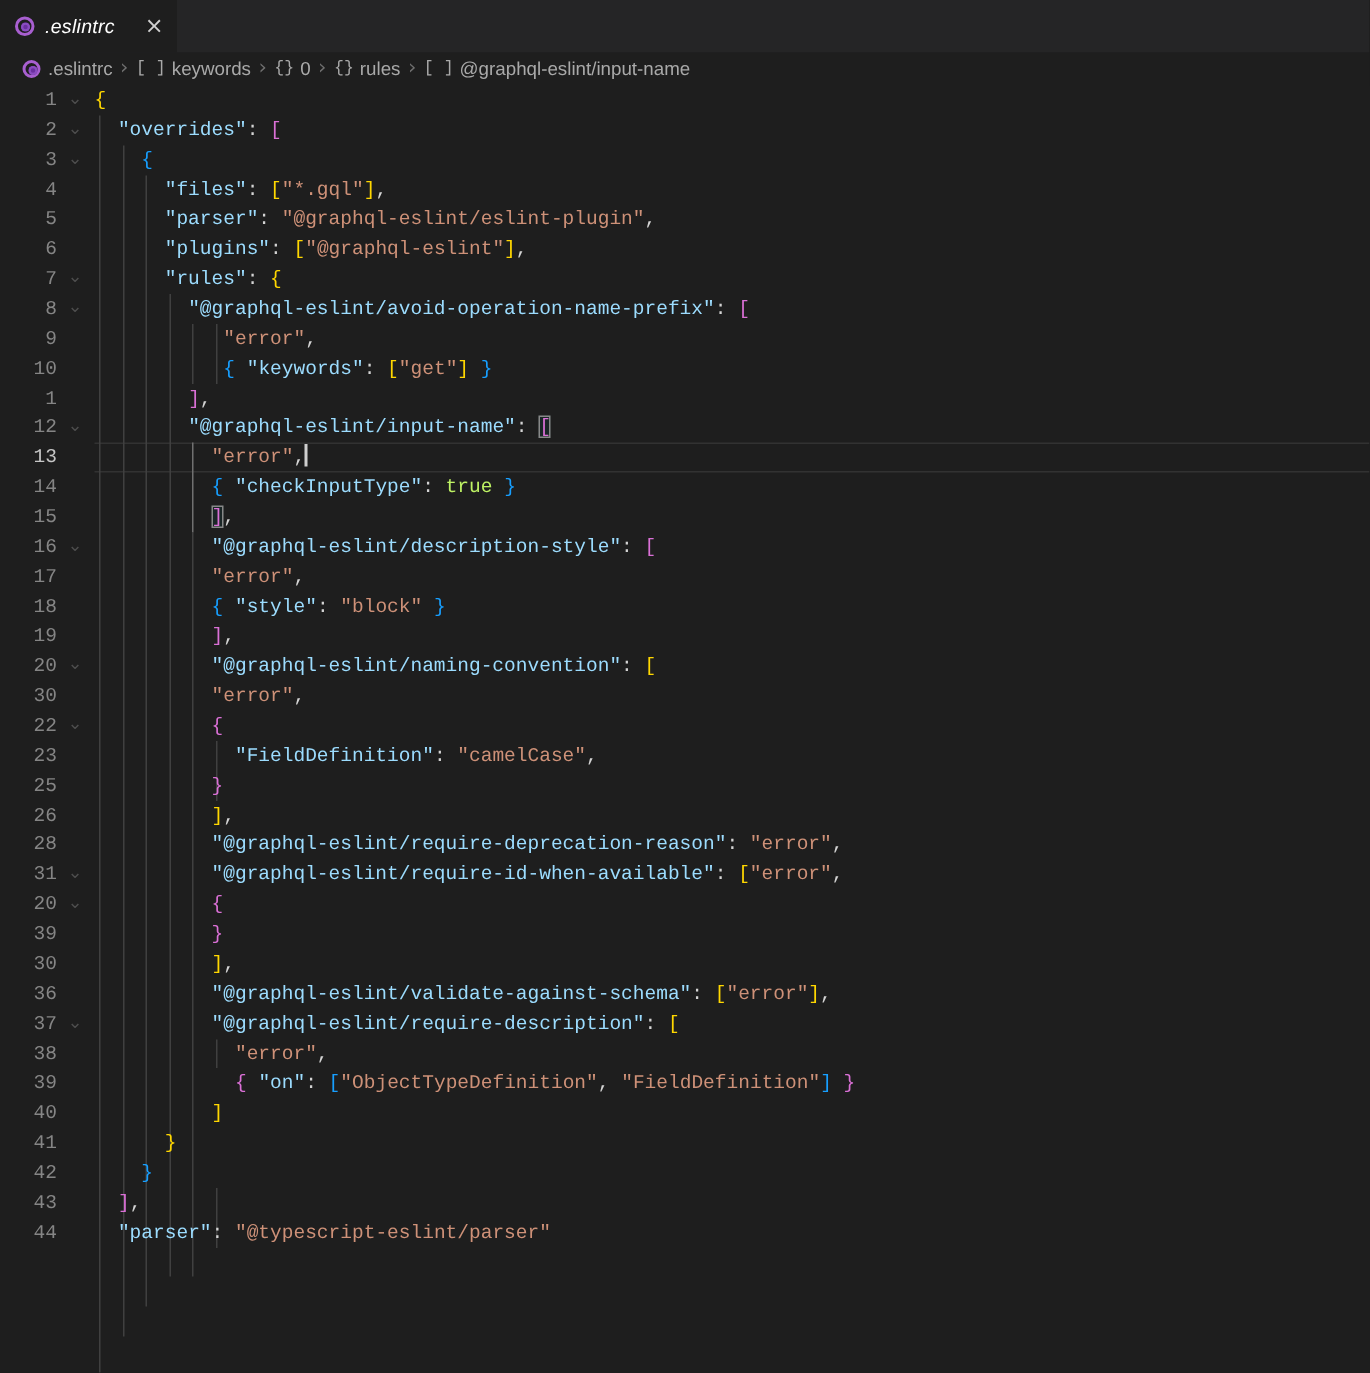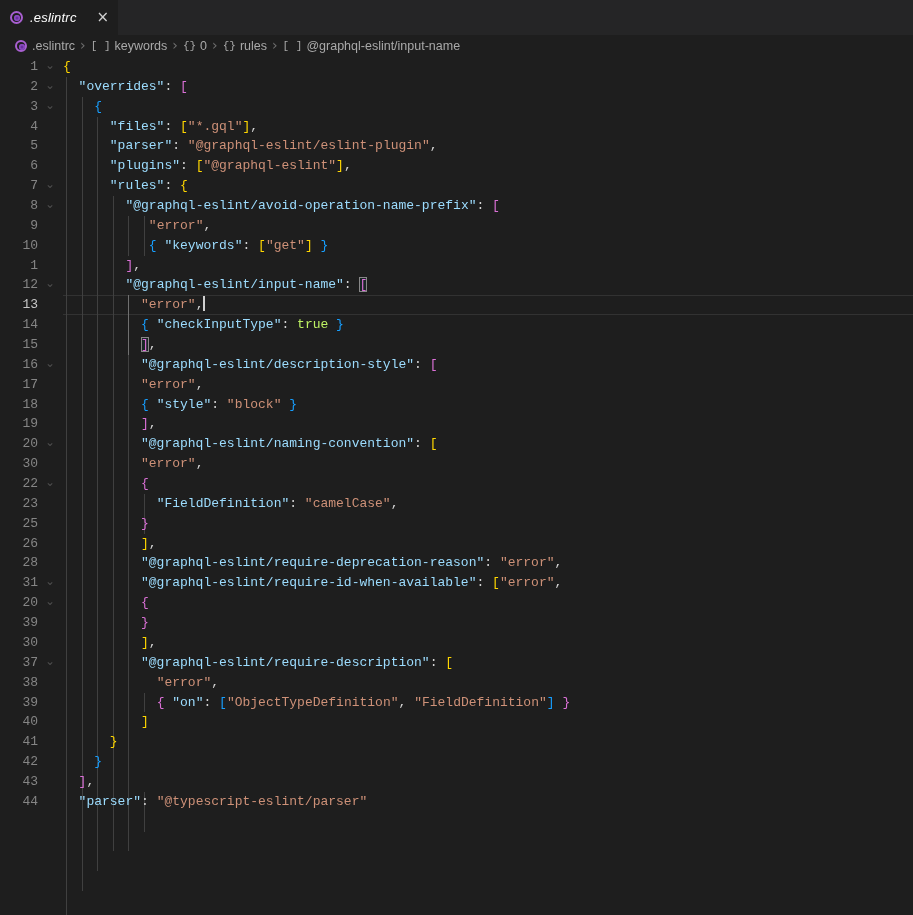--- a/index.html
+++ b/index.html
@@ -118,20 +118,21 @@
       <div class="row"><span class="num">30</span><span class="code"><span class="t-p">          </span><span class="t-str">"error"</span><span class="t-p">,</span></span></div>
       <div class="row"><span class="num">22</span><span class="chev">⌄</span><span class="code"><span class="t-p">          </span><span class="t-bo">{</span></span></div>
       <div class="row"><span class="num">23</span><span class="code"><span class="t-p">            </span><span class="t-key">"FieldDefinition"</span><span class="t-p">: </span><span class="t-str">"camelCase"</span><span class="t-p">,</span></span></div>
       <div class="row"><span class="num">25</span><span class="code"><span class="t-p">          </span><span class="t-bo">}</span></span></div>
       <div class="row"><span class="num">26</span><span class="code"><span class="t-p">          </span><span class="t-bg">]</span><span class="t-p">,</span></span></div>
       <div class="row"><span class="num">28</span><span class="code"><span class="t-p">          </span><span class="t-key">"@graphql-eslint/require-deprecation-reason"</span><span class="t-p">: </span><span class="t-str">"error"</span><span class="t-p">,</span></span></div>
       <div class="row"><span class="num">31</span><span class="chev">⌄</span><span class="code"><span class="t-p">          </span><span class="t-key">"@graphql-eslint/require-id-when-available"</span><span class="t-p">: </span><span class="t-bg">[</span><span class="t-str">"error"</span><span class="t-p">,</span></span></div>
       <div class="row"><span class="num">20</span><span class="chev">⌄</span><span class="code"><span class="t-p">          </span><span class="t-bo">{</span></span></div>
       <div class="row"><span class="num">39</span><span class="code"><span class="t-p">          </span><span class="t-bo">}</span></span></div>
       <div class="row"><span class="num">30</span><span class="code"><span class="t-p">          </span><span class="t-bg">]</span><span class="t-p">,</span></span></div>
+      <div class="row"><span class="num">36</span><span class="code"><span class="t-p">          </span><span class="t-key">"@graphql-eslint/validate-against-schema"</span><span class="t-p">: </span><span class="t-bg">[</span><span class="t-str">"error"</span><span class="t-bg">]</span><span class="t-p">,</span></span></div>
       <div class="row"><span class="num">37</span><span class="chev">⌄</span><span class="code"><span class="t-p">          </span><span class="t-key">"@graphql-eslint/require-description"</span><span class="t-p">: </span><span class="t-bg">[</span></span></div>
       <div class="row"><span class="num">38</span><span class="code"><span class="t-p">            </span><span class="t-str">"error"</span><span class="t-p">,</span></span></div>
       <div class="row"><span class="num">39</span><span class="code"><span class="t-p">            </span><span class="t-bo">{</span><span class="t-p"> </span><span class="t-key">"on"</span><span class="t-p">: </span><span class="t-bb">[</span><span class="t-str">"ObjectTypeDefinition"</span><span class="t-p">, </span><span class="t-str">"FieldDefinition"</span><span class="t-bb">]</span><span class="t-p"> </span><span class="t-bo">}</span></span></div>
       <div class="row"><span class="num">40</span><span class="code"><span class="t-p">          </span><span class="t-bg">]</span></span></div>
       <div class="row"><span class="num">41</span><span class="code"><span class="t-p">      </span><span class="t-bg">}</span></span></div>
       <div class="row"><span class="num">42</span><span class="code"><span class="t-p">    </span><span class="t-bb">}</span></span></div>
       <div class="row"><span class="num">43</span><span class="code"><span class="t-p">  </span><span class="t-bo">]</span><span class="t-p">,</span></span></div>
       <div class="row"><span class="num">44</span><span class="code"><span class="t-p">  </span><span class="t-key">"parser"</span><span class="t-p">: </span><span class="t-str">"@typescript-eslint/parser"</span></span></div>
     </div>
 

